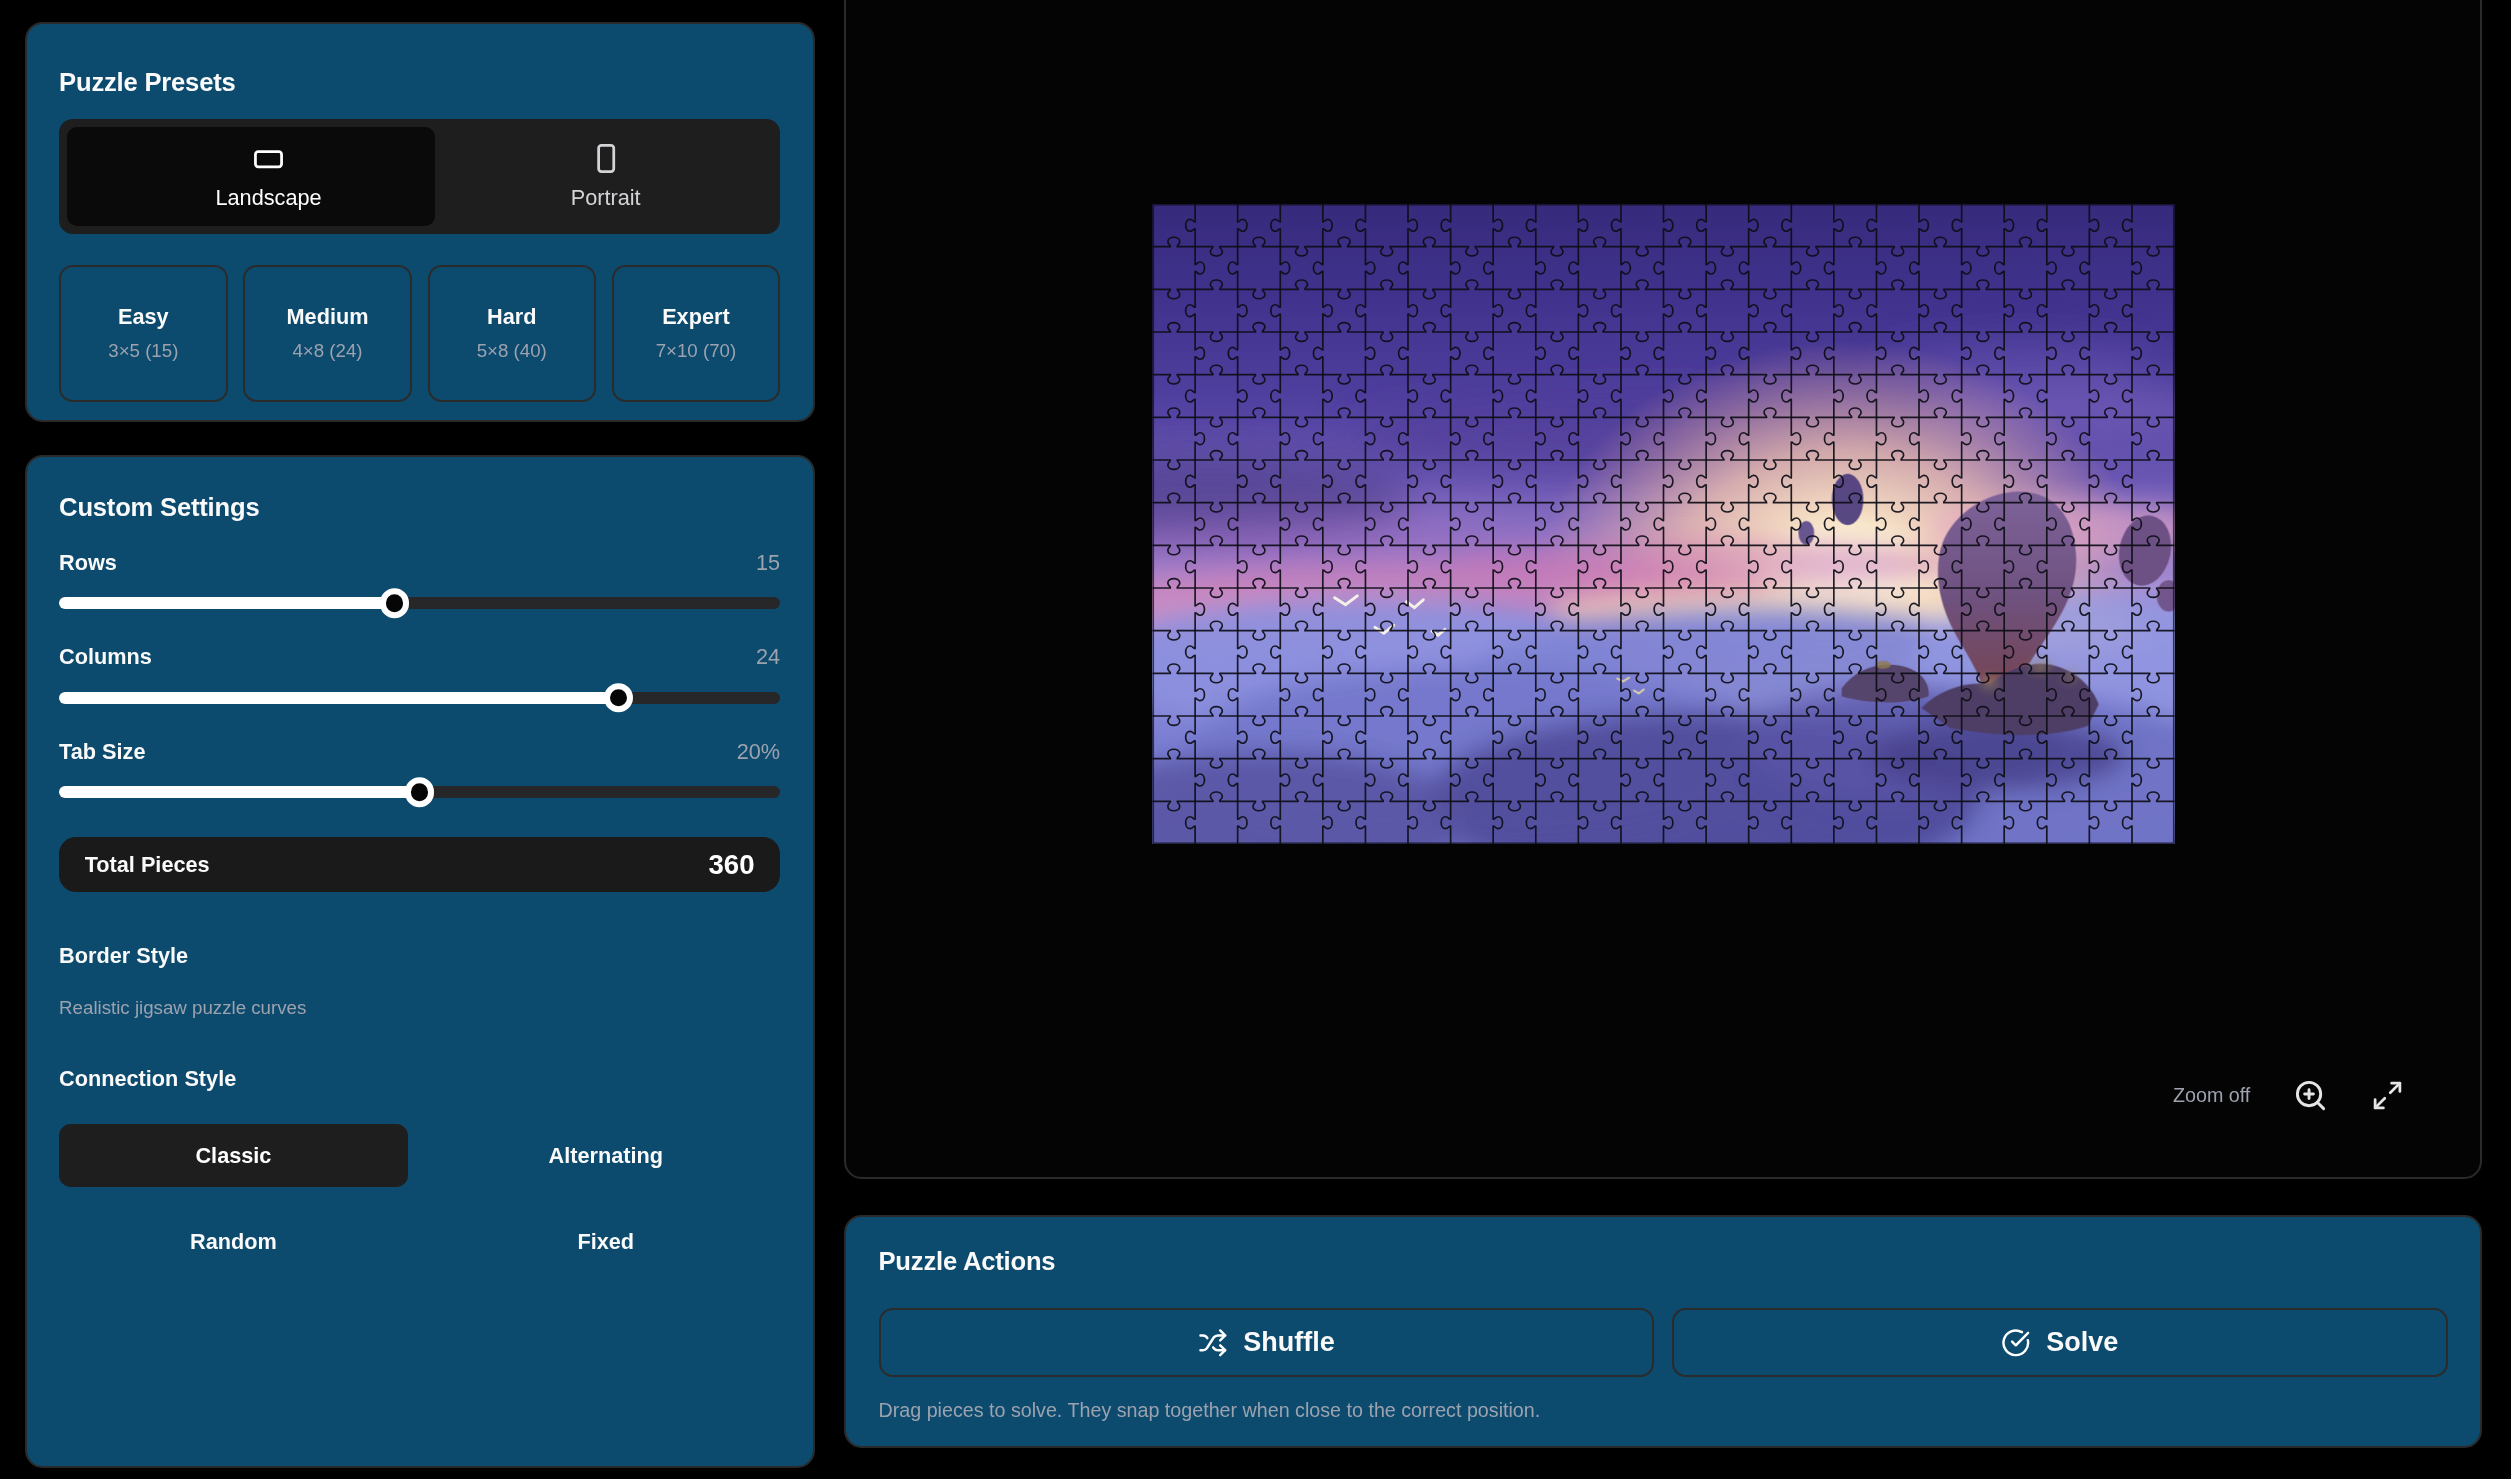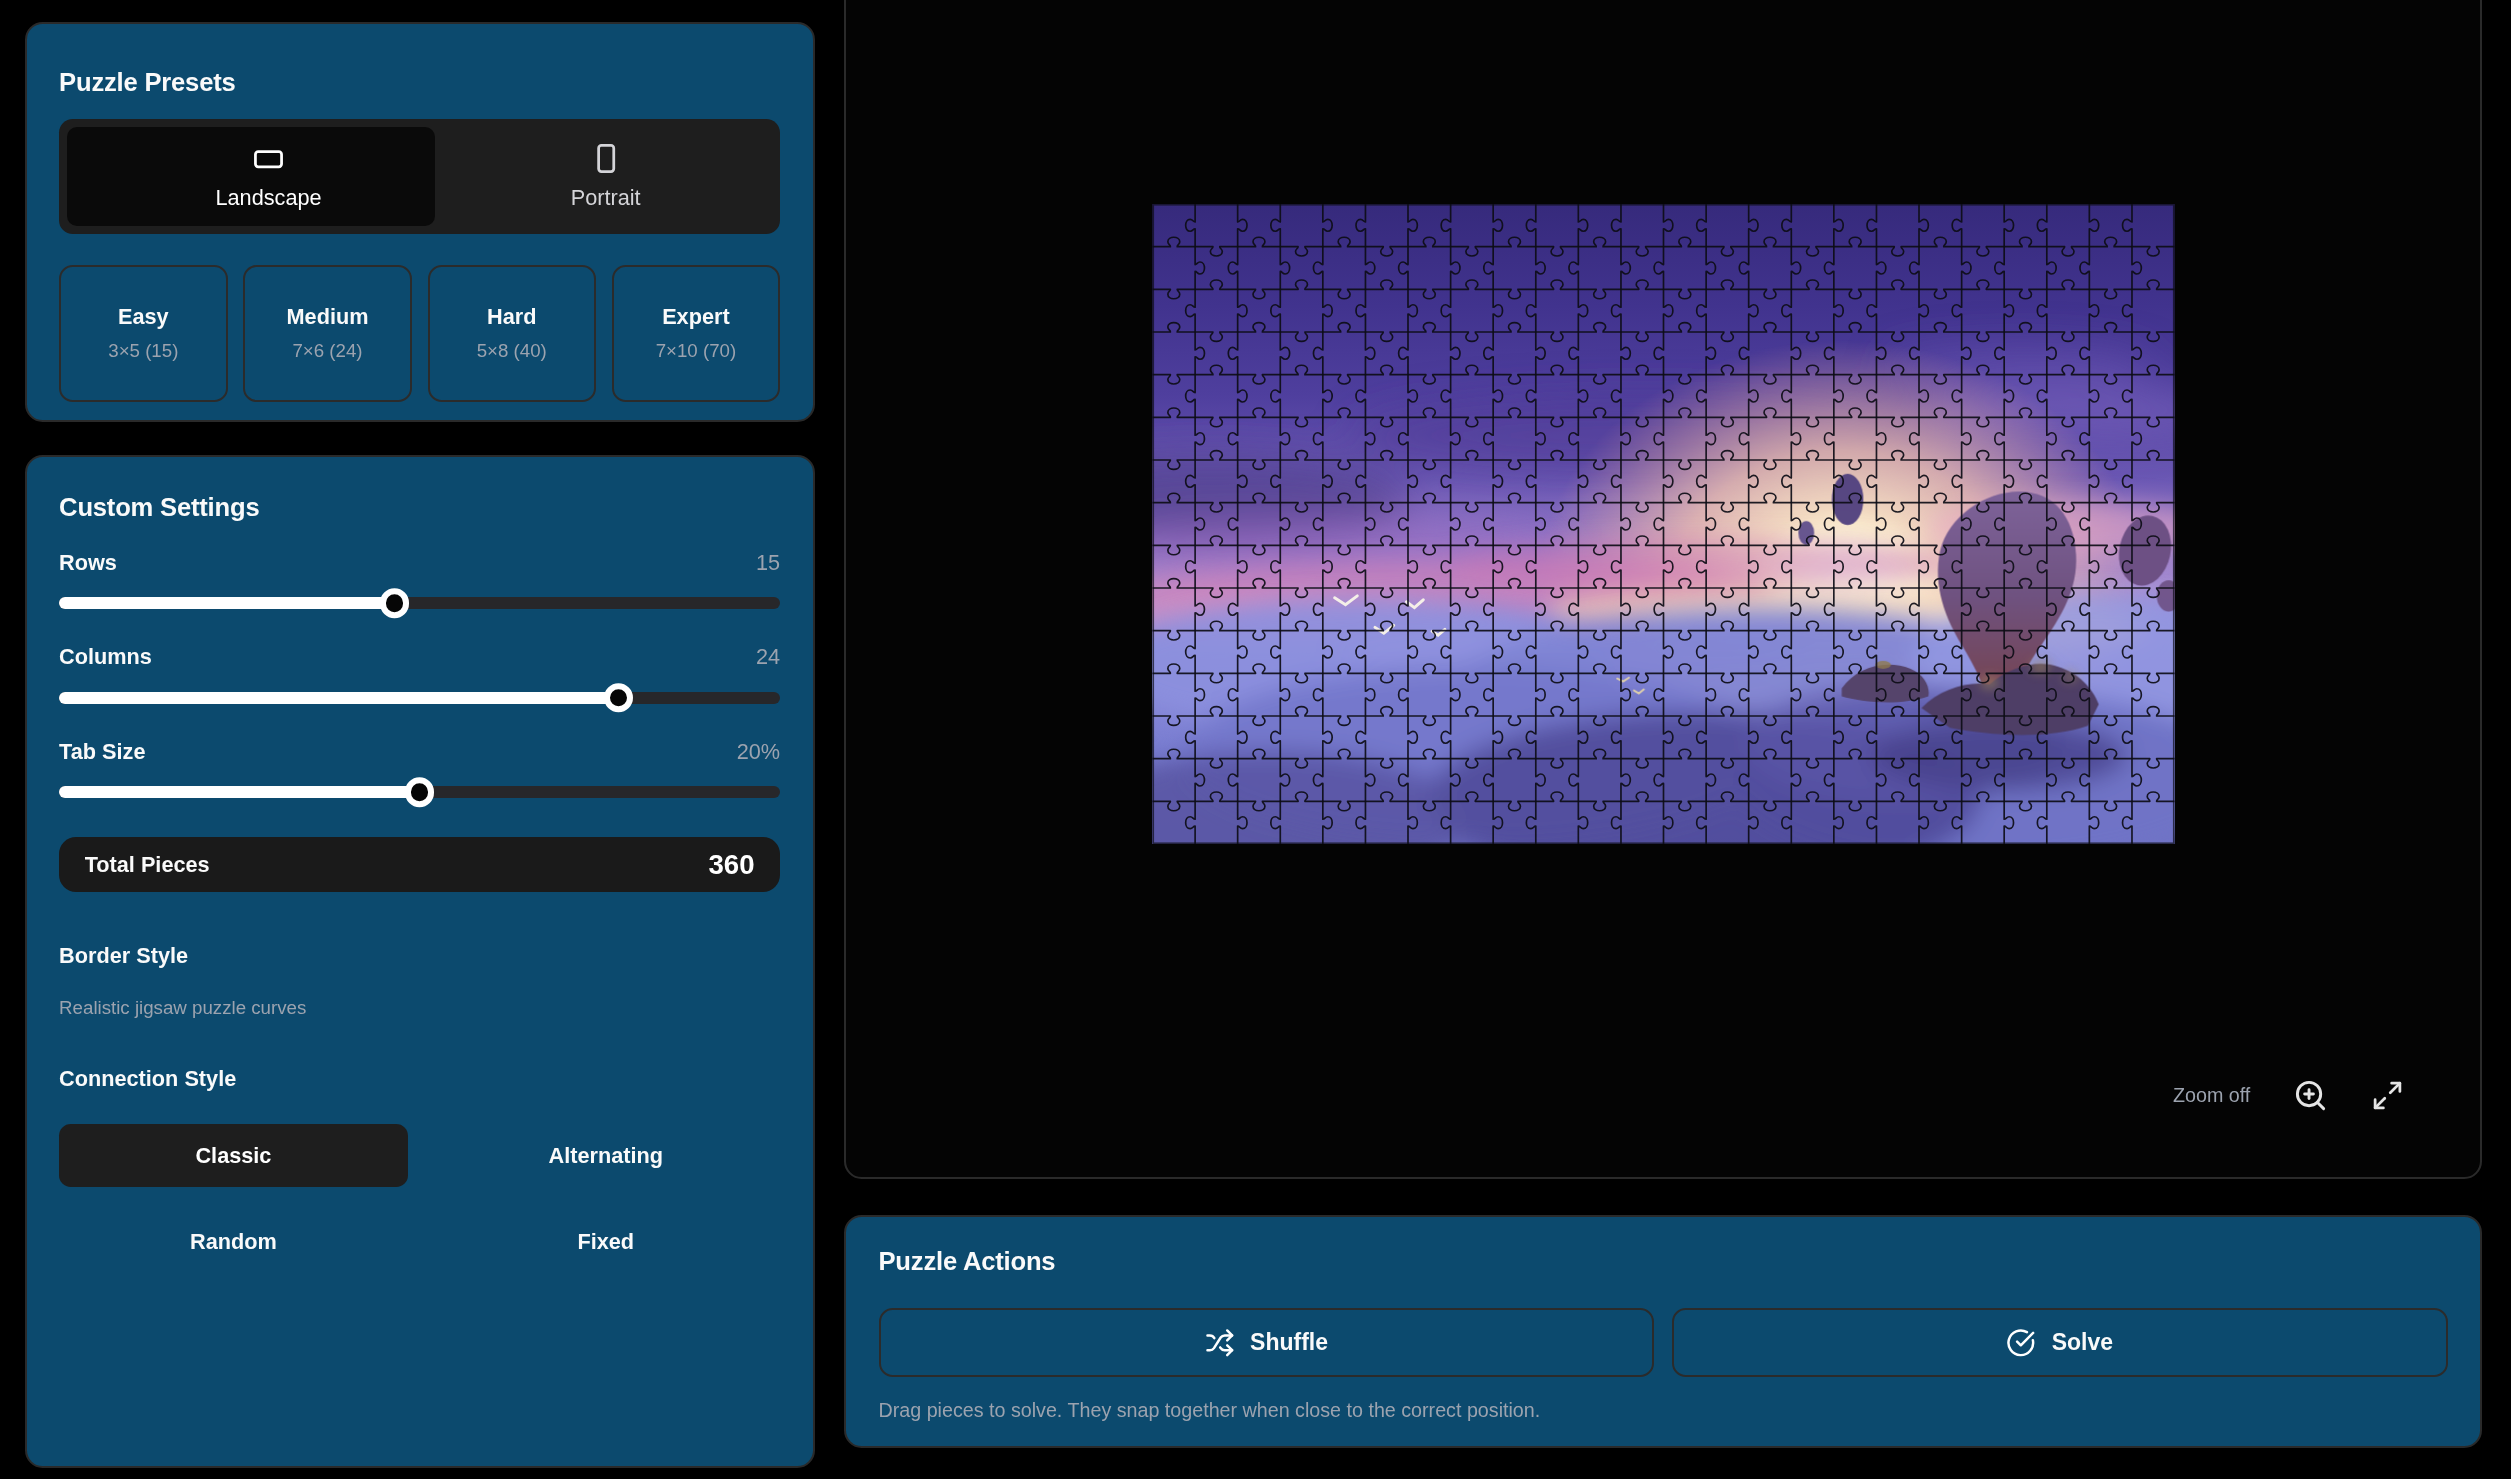--- a/index.html
+++ b/index.html
@@ -81,21 +81,21 @@
   }
   #zoom-label { font-size:19.7px; color:#9ca3af; }
   .ctrl-icon { display:block; cursor:pointer; }
 
   
   #actions-card { left:844px; top:1215px; width:1638px; height:233px; padding:29.6px 32.5px 0 32.5px; }
   .actions-row { margin-top:32.5px; display:flex; gap:17.7px; }
   .action-btn {
     flex:1; height:69px; border:2px solid #2b2b2b; border-radius:13.8px; background:transparent;
     display:flex; align-items:center; justify-content:center; gap:15.8px;
-    color:#fafafa; font-size:23px; font-weight:700; cursor:pointer; font-family:inherit;
+    color:#fafafa; font-size:27px; font-weight:700; cursor:pointer; font-family:inherit;
   }
   .actions-help { margin-top:21.7px; font-size:19.7px; color:#9ca3af; }
 </style>
 </head>
 <body>
 
 <div class="card" id="presets-card">
   <div class="card-title">Puzzle Presets</div>
 
   <div class="seg-container">
@@ -113,21 +113,21 @@
     </div>
   </div>
 
   <div class="diff-row">
     <div class="diff-btn">
       <div class="diff-label">Easy</div>
       <div class="diff-sub">3×5 (15)</div>
     </div>
     <div class="diff-btn">
       <div class="diff-label">Medium</div>
-      <div class="diff-sub">7×6 (24)</div>
+      <div class="diff-sub">4×8 (24)</div>
     </div>
     <div class="diff-btn">
       <div class="diff-label">Hard</div>
       <div class="diff-sub">5×8 (40)</div>
     </div>
     <div class="diff-btn">
       <div class="diff-label">Expert</div>
       <div class="diff-sub">7×10 (70)</div>
     </div>
   </div>

